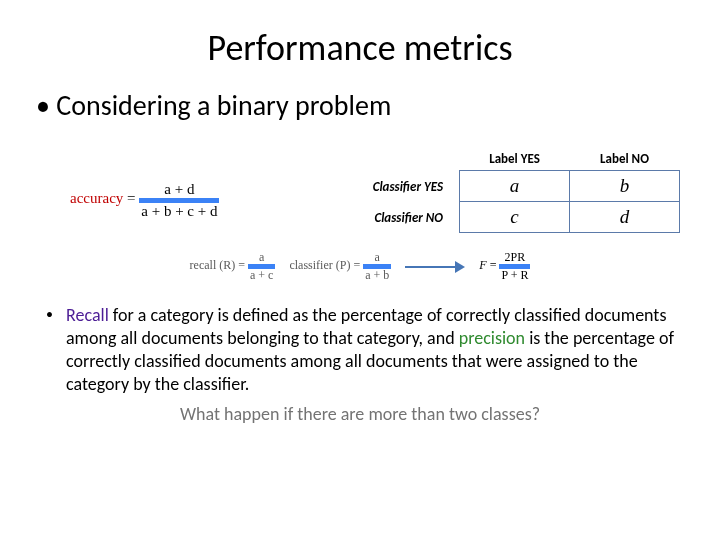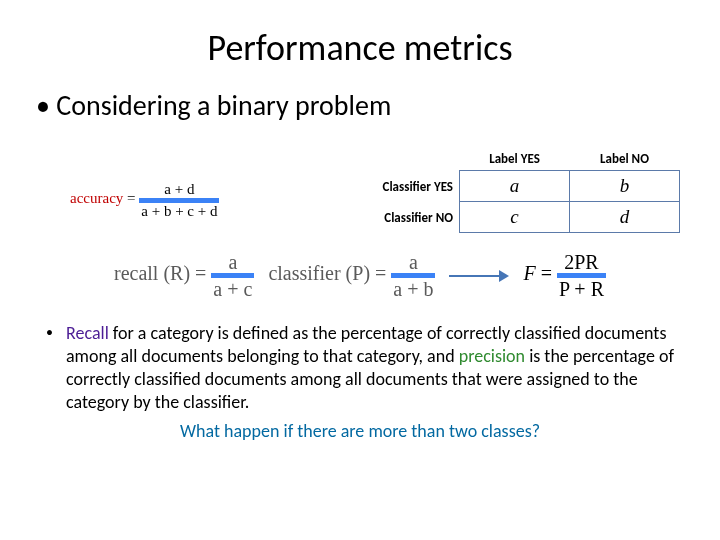--- a/index.html
+++ b/index.html
@@ -50,36 +50,36 @@
   table.confusion {
     border-collapse: collapse;
     margin-left: auto;
     font-size: 13px;
   }
   table.confusion th, table.confusion td {
     padding: 4px 10px;
     text-align: center;
   }
   table.confusion th.col-h { font-weight: bold; width: 110px; }
-  table.confusion th.row-h { font-weight: bold; text-align: right; padding-right: 6px; }
+  table.confusion th.row-h { font-weight: bold; text-align: right; padding-right: 16px; font-style: italic; }
   table.confusion td.cell {
     border: 1px solid #5b7aa9;
     font-family: "Times New Roman", serif;
     font-style: italic;
     font-size: 19px;
     width: 110px;
   }
   .formulas-row {
     display: flex;
     align-items: center;
     justify-content: center;
     gap: 14px;
     margin: 8px 24px 22px 24px;
     font-family: "Times New Roman", serif;
-    font-size: 20px;
+    font-size: 12px;
     color: #5a5a5a;
   }
   .formulas-row .item { white-space: nowrap; }
   .arrow {
     width: 60px;
     height: 14px;
     position: relative;
   }
   .arrow .shaft {
     position: absolute; left: 0; right: 8px; top: 50%;
@@ -101,21 +101,21 @@
   }
   .desc-row .dot {
     position: absolute; left: 16px; top: 2px; font-size: 14px;
   }
   .desc-row .red-r { color: #4c1d95; }
   .desc-row .green-p { color: #2f8a2f; }
   .follow-q {
     margin-top: 6px;
     padding-left: 150px;
     font-size: 18px;
-    color: #0369a1;
+    color: #737373;
   }
 </style>
 </head>
 <body>
 
 <div class="slide">
 
   <h1 class="title">Performance metrics</h1>
 
   <div class="bullet-top">Considering a binary problem</div>

